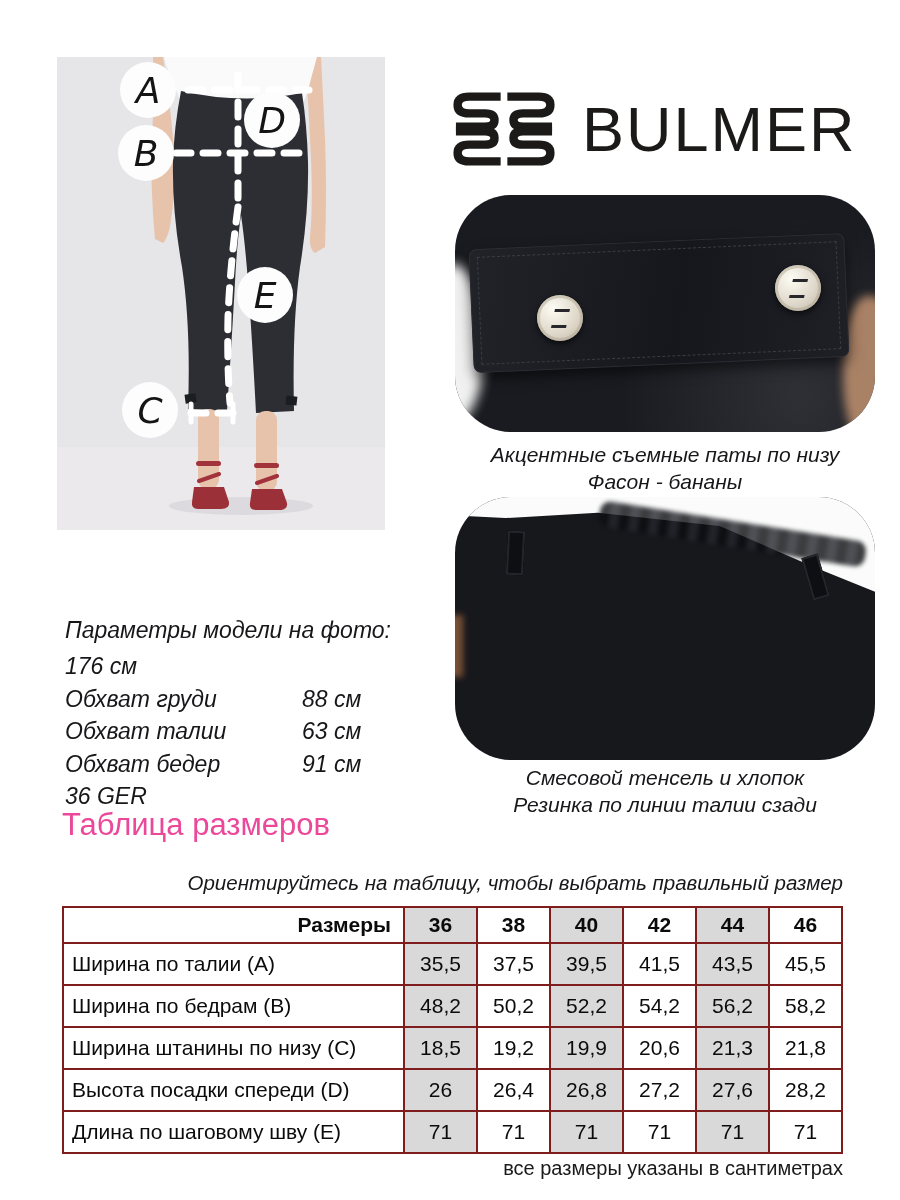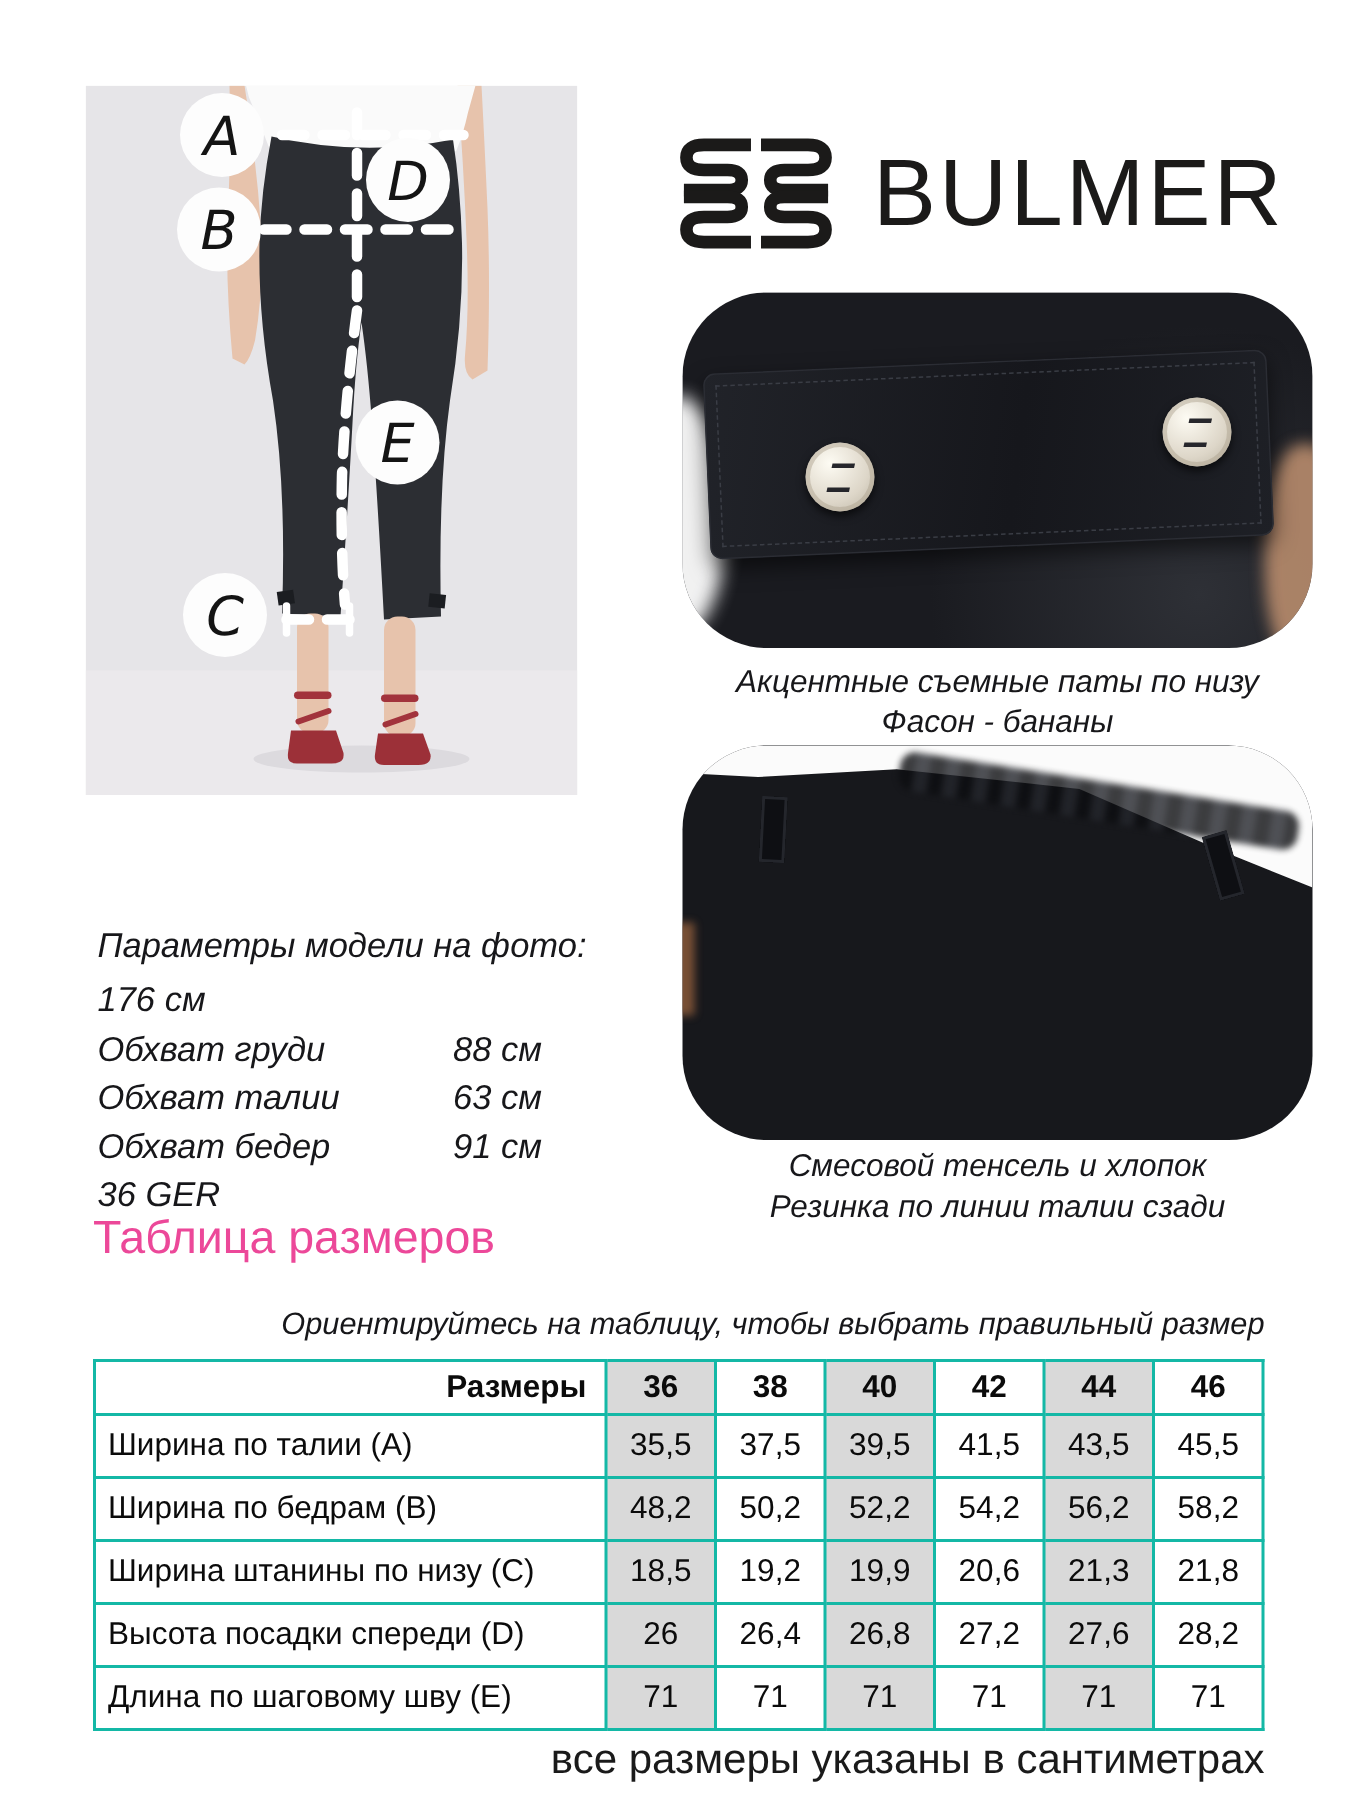--- a/index.html
+++ b/index.html
@@ -62,30 +62,30 @@
   .param-row{display:flex;margin-bottom:5.5px;}
   .param-row .lbl{width:237px;}
   .param-row .val{flex:1;}
 
   
   .table-heading{position:absolute;left:62px;top:807px;font-size:31px;font-weight:400;color:#ec4899;}
   .table-note{position:absolute;left:62px;top:871px;width:781px;text-align:right;font-style:italic;
               font-size:20.5px;color:#17171a;}
   table.sizes{position:absolute;left:62px;top:906px;width:781px;border-collapse:collapse;
               font-size:21px;color:#0b0b0b;table-layout:fixed;}
-  table.sizes th,table.sizes td{border:2px solid #14b8a6;padding:0 8px;height:40px;background:#fff;}
+  table.sizes th,table.sizes td{border:2px solid #7f1d1d;padding:0 8px;height:40px;background:#fff;}
   table.sizes tr.head th{height:34px;}
   table.sizes col.labelcol{width:341px;}
   table.sizes th{font-weight:700;text-align:center;}
   table.sizes th.corner{text-align:right;padding-right:12px;}
   table.sizes td{text-align:center;}
   table.sizes td.rowlabel{text-align:left;font-weight:400;}
   table.sizes .shade{background:#d9d9d9;}
   .table-footer{position:absolute;left:62px;top:1157px;width:781px;text-align:right;
-                font-size:28px;color:#1a1a1a;}
+                font-size:20px;color:#1a1a1a;}
 </style>
 </head>
 <body>
 
 <div id="page">
 
   <div class="model-photo">
     <svg width="328" height="473" viewBox="0 0 328 473">
       <rect x="0" y="0" width="328" height="473" fill="#e6e5e8"></rect>
       <rect x="0" y="390" width="328" height="83" fill="#ebe9ec"></rect>

